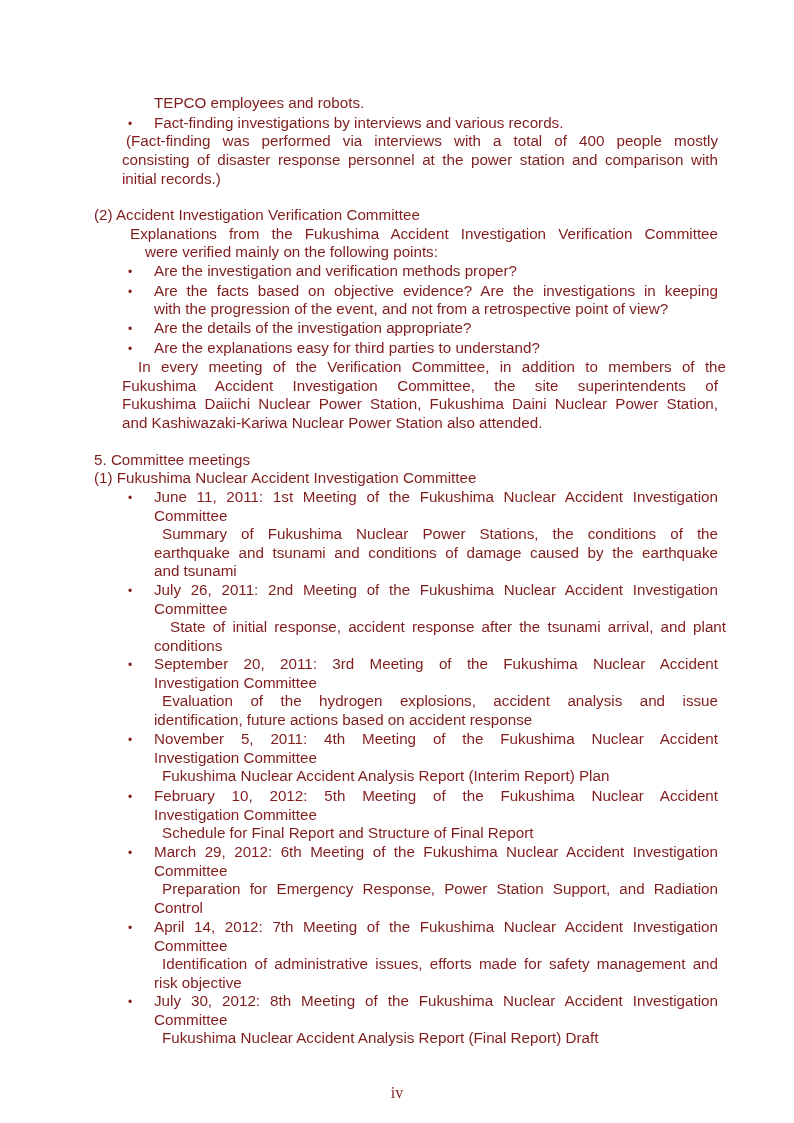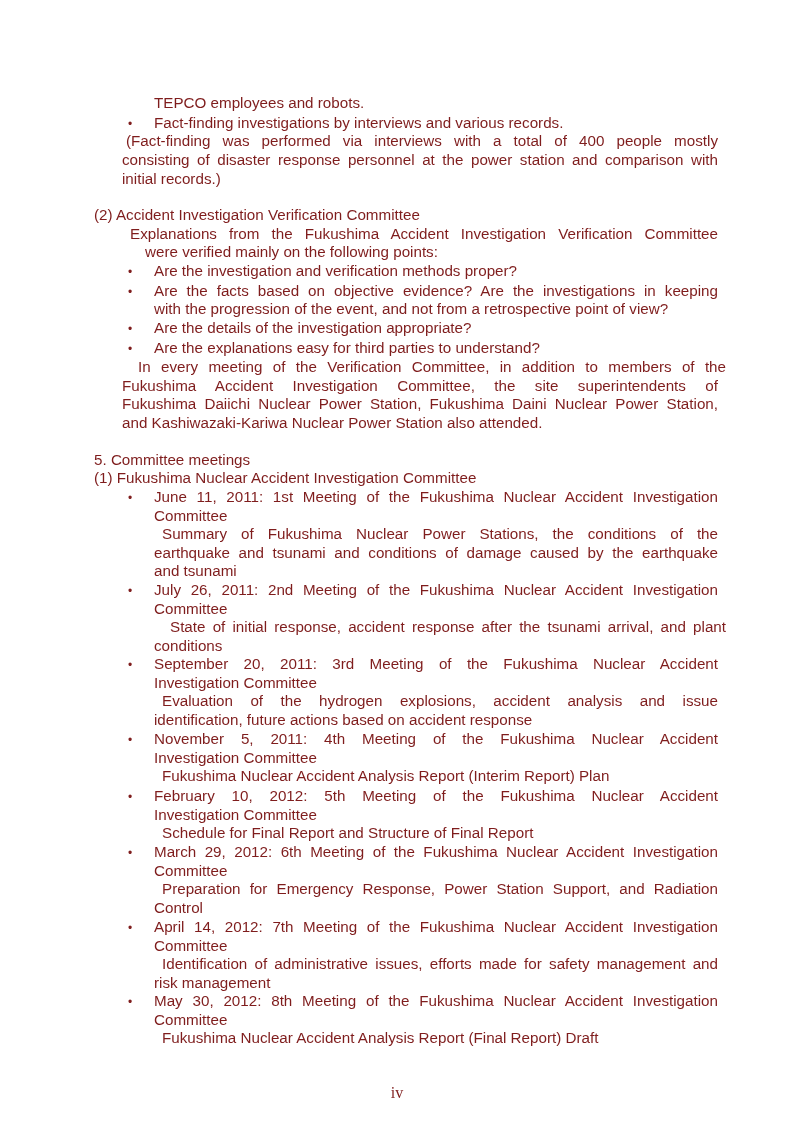--- a/index.html
+++ b/index.html
@@ -72,20 +72,20 @@
       <div class="line" style="left: 162px; top: 824.2px;">Schedule for Final Report and Structure of Final Report</div>
       <div class="bullet" style="left: 128px; top: 844px;">•</div>
       <div class="line just" style="left: 154px; top: 843px; width: 564px; white-space: normal;">March 29, 2012: 6th Meeting of the Fukushima Nuclear Accident Investigation</div>
       <div class="line" style="left: 154px; top: 861.6px;">Committee</div>
       <div class="line just" style="left: 162px; top: 880.2px; width: 556px; white-space: normal;">Preparation for Emergency Response, Power Station Support, and Radiation</div>
       <div class="line" style="left: 154px; top: 898.8px;">Control</div>
       <div class="bullet" style="left: 128px; top: 919px;">•</div>
       <div class="line just" style="left: 154px; top: 918px; width: 564px; white-space: normal;">April 14, 2012: 7th Meeting of the Fukushima Nuclear Accident Investigation</div>
       <div class="line" style="left: 154px; top: 936.6px;">Committee</div>
       <div class="line just" style="left: 162px; top: 955.2px; width: 556px; white-space: normal;">Identification of administrative issues, efforts made for safety management and</div>
-      <div class="line" style="left: 154px; top: 973.8px;">risk management</div>
+      <div class="line" style="left: 154px; top: 973.8px;">risk objective</div>
       <div class="bullet" style="left: 128px; top: 993px;">•</div>
-      <div class="line just" style="left: 154px; top: 992px; width: 564px; white-space: normal;">May 30, 2012: 8th Meeting of the Fukushima Nuclear Accident Investigation</div>
+      <div class="line just" style="left: 154px; top: 992px; width: 564px; white-space: normal;">July 30, 2012: 8th Meeting of the Fukushima Nuclear Accident Investigation</div>
       <div class="line" style="left: 154px; top: 1010.6px;">Committee</div>
       <div class="line" style="left: 162px; top: 1029.2px;">Fukushima Nuclear Accident Analysis Report (Final Report) Draft</div>
     </div>
   <div class="pagenum">iv</div>
 </div>
 
 </body></html>

